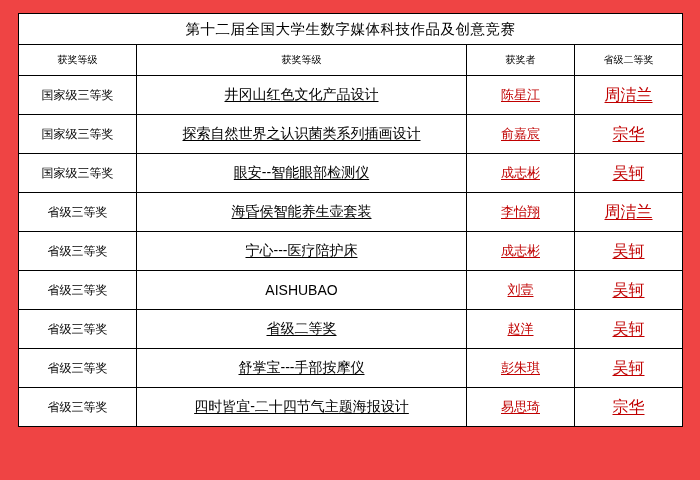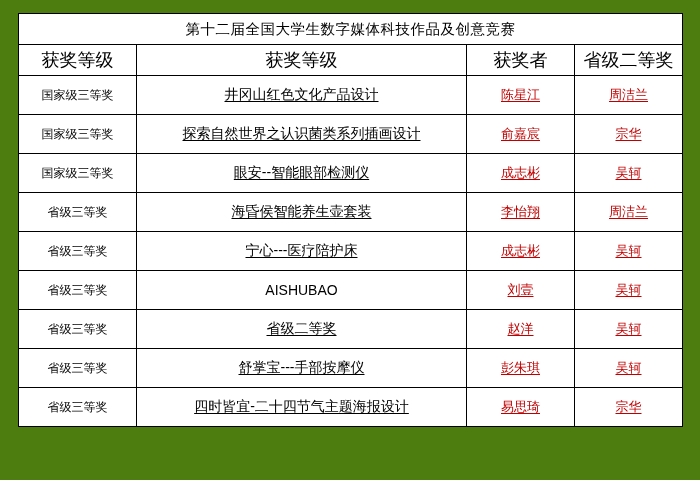--- a/index.html
+++ b/index.html
@@ -10,21 +10,21 @@
   body {
     width: 700px;
     height: 480px;
     font-family: "Liberation Sans", "DejaVu Sans", sans-serif;
     overflow: hidden;
   }
   .page {
     position: relative;
     width: 700px;
     height: 480px;
-    background: #4d7c0f;
+    background: #ef4444;
     box-sizing: border-box;
   }
   .table-wrap {
     position: absolute;
     left: 18px;
     top: 13px;
     width: 664px;
   }
   table.award-table {
     border-collapse: collapse;
@@ -42,38 +42,38 @@
   }
   .title-cell {
     height: 30px;
     font-size: 14.5px;
     font-weight: bold;
     color: #000000;
     letter-spacing: 0.5px;
   }
   .hdr-cell {
     height: 30px;
-    font-size: 18px;
+    font-size: 10px;
     font-weight: bold;
     color: #000000;
   }
   .body-cell {
     height: 38px;
     font-size: 12px;
     color: #000000;
   }
   .name-cell {
     font-size: 14px;
   }
   .person-cell {
     font-size: 13px;
     color: #c00000;
   }
   .teacher-cell {
-    font-size: 13px;
+    font-size: 16px;
     color: #c00000;
   }
   .u {
     text-decoration: underline;
     text-underline-offset: 2px;
   }
   .col-level { width: 118px; }
   .col-work  { width: 330px; }
   .col-win   { width: 108px; }
   .col-teach { width: 108px; }

